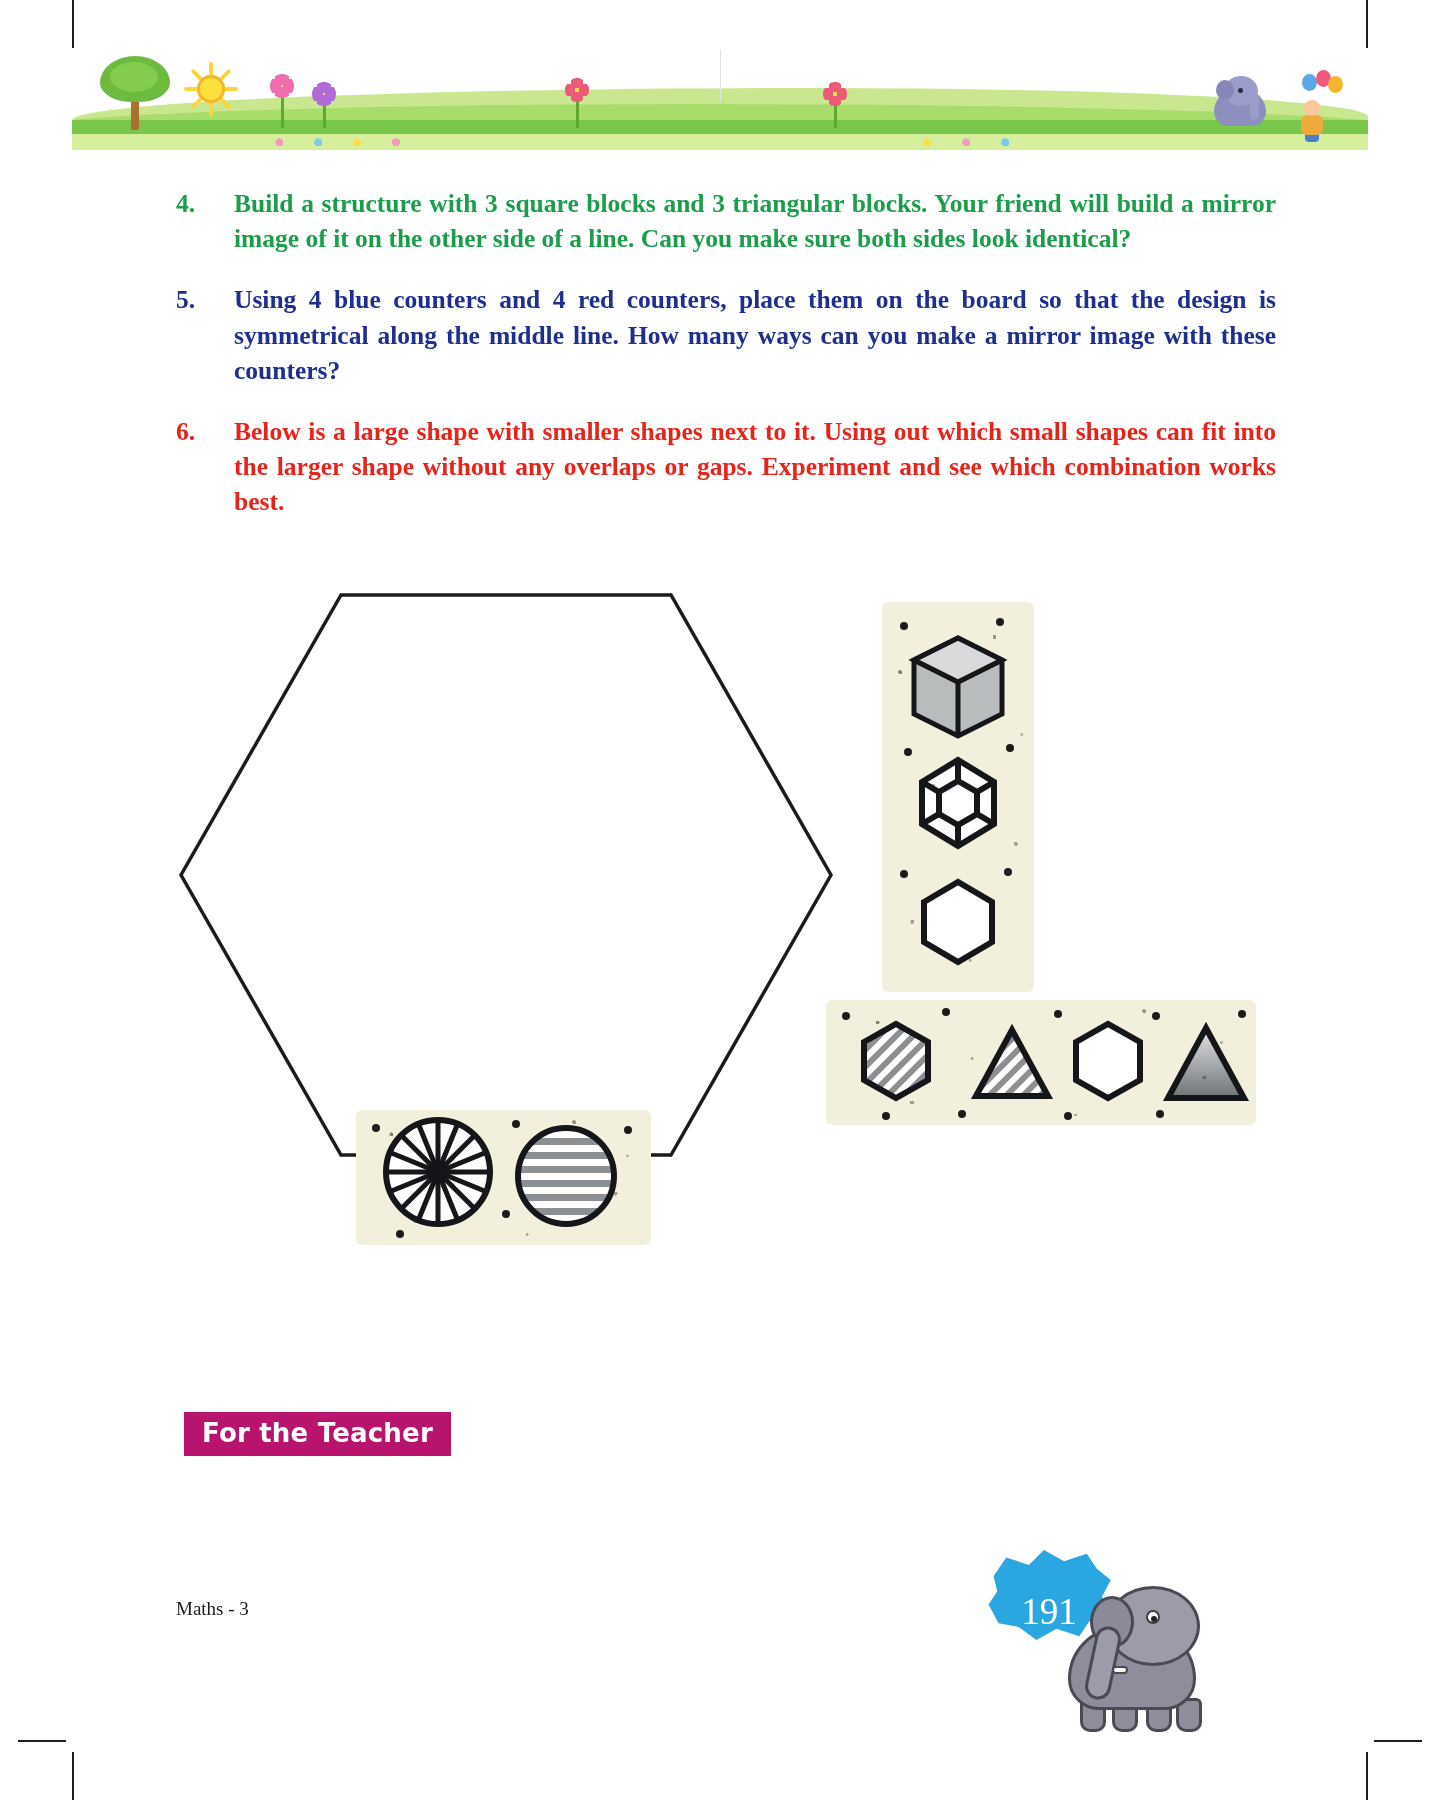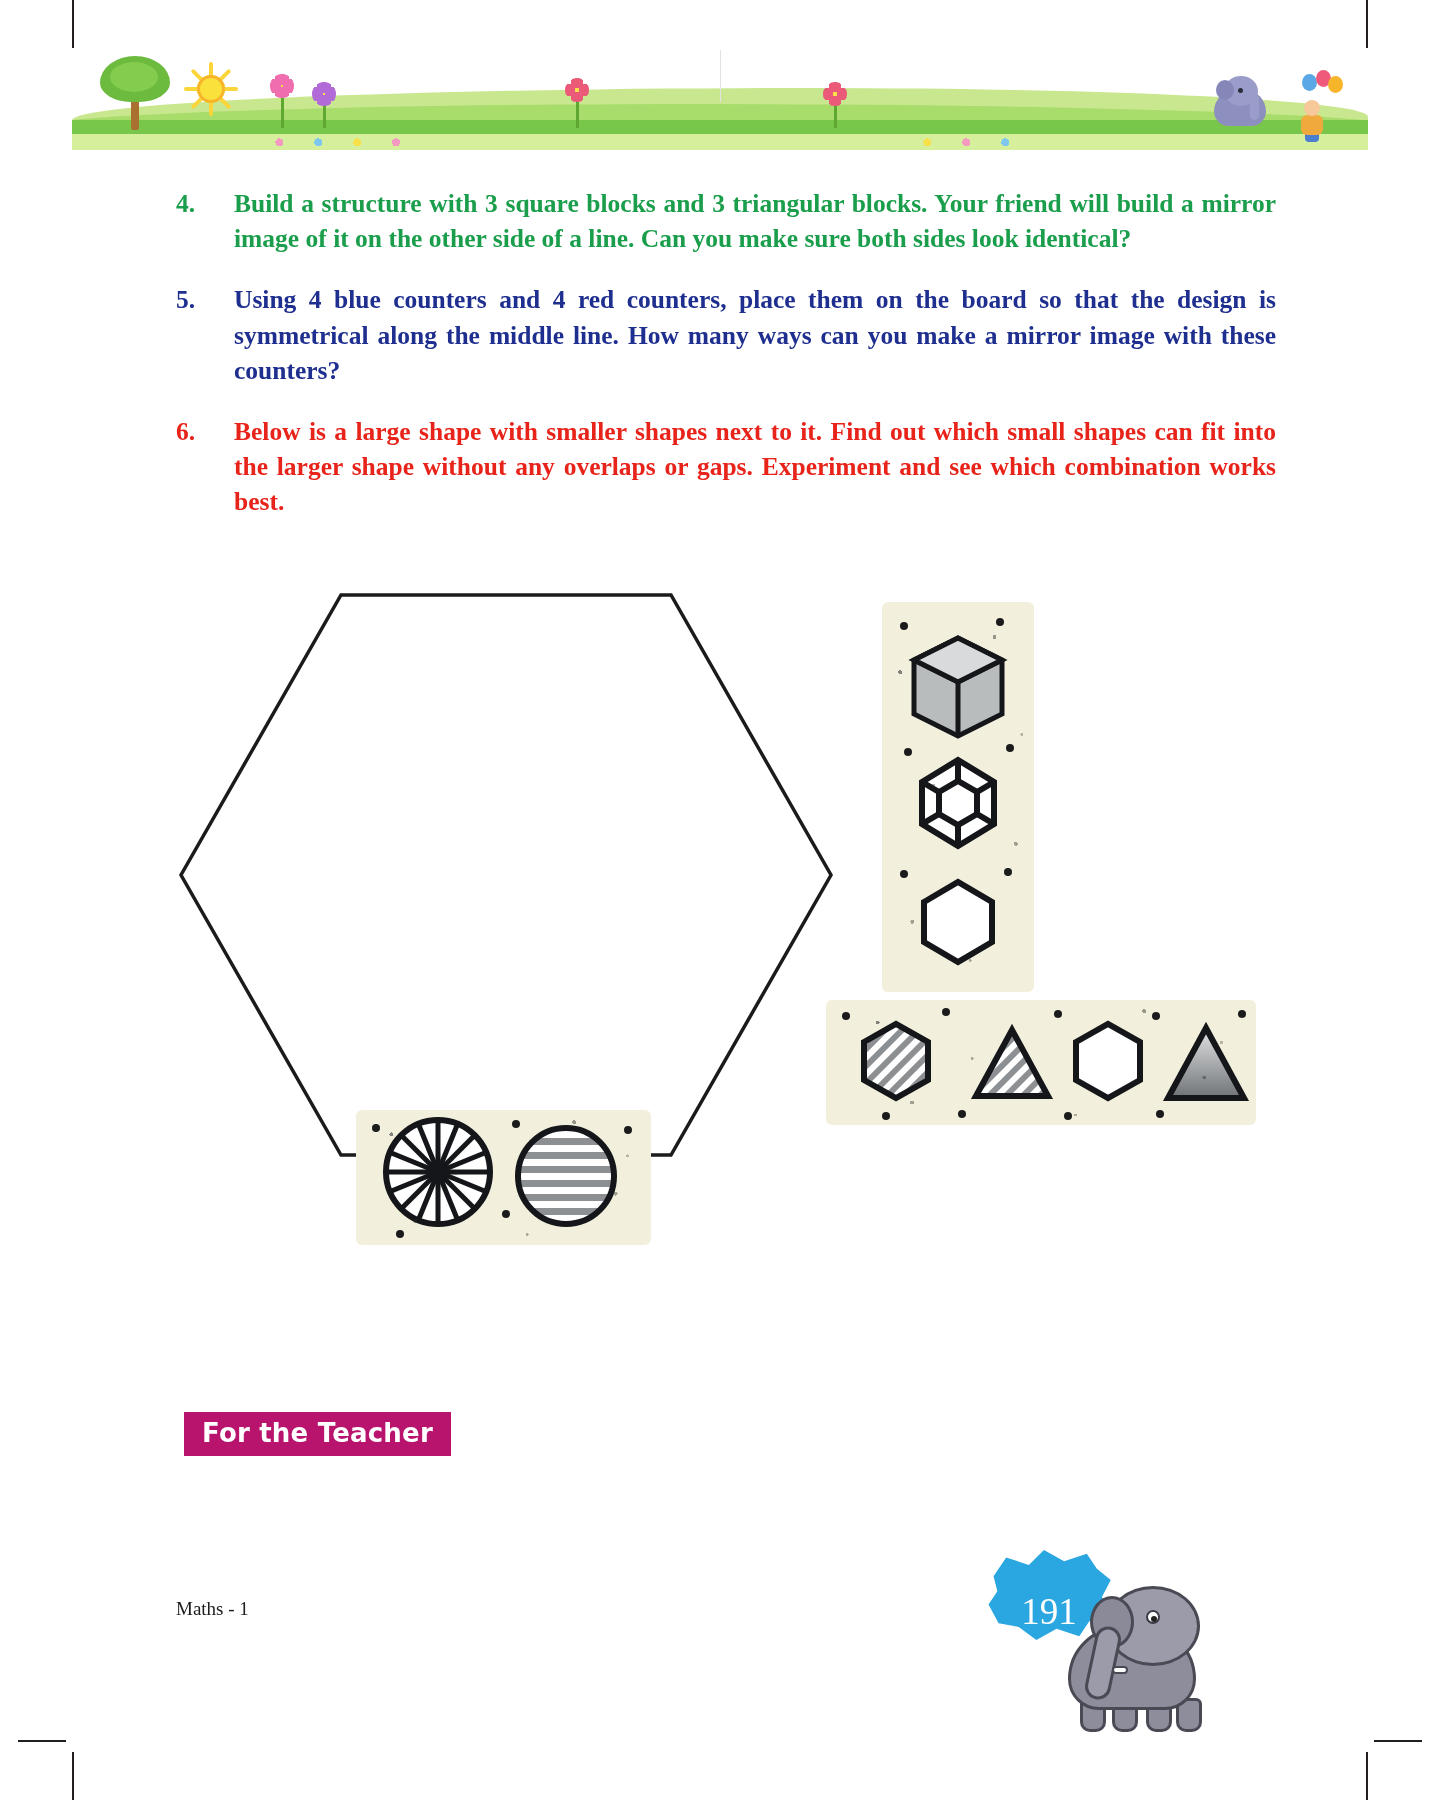--- a/index.html
+++ b/index.html
@@ -346,21 +346,21 @@
     <div class="q-text">Build a structure with 3 square blocks and 3 triangular blocks. Your friend will build a mirror image of it on the other side of a line. Can you make sure both sides look identical?</div>
   </div>
 
   <div class="q q-blue">
     <div class="q-num">5.</div>
     <div class="q-text">Using 4 blue counters and 4 red counters, place them on the board so that the design is symmetrical along the middle line. How many ways can you make a mirror image with these counters?</div>
   </div>
 
   <div class="q q-red">
     <div class="q-num">6.</div>
-    <div class="q-text">Below is a large shape with smaller shapes next to it. Find out which small shapes can fit into the larger shape without any overlaps or gaps. Experiment and see which combination works best.</div>
+    <div class="q-text">Below is a large shape with smaller shapes next to it. Using out which small shapes can fit into the larger shape without any overlaps or gaps. Experiment and see which combination works best.</div>
   </div>
 
 </div>
 
 <div class="figure">
 
   <svg class="hexagon-svg" width="660" height="570" viewBox="0 0 660 570">
     <polygon points="165,5 495,5 655,285 495,565 165,565 5,285" fill="#ffffff" stroke="#1b1b1b" stroke-width="3.5"></polygon>
   </svg>
 
@@ -468,21 +468,21 @@
       </g>
     </svg>
   </div>
 
 </div>
 
 <div class="teacher-wrap">
   <div class="teacher-tab">For the Teacher</div>
 </div>
 
-<div class="footer-label">Maths - 1</div>
+<div class="footer-label">Maths - 3</div>
 
 <div class="page-badge">
   <div class="splash"></div>
   <div class="splash-num">191</div>
 </div>
 
 <div class="mascot">
   <div class="m-leg m-leg1"></div>
   <div class="m-leg m-leg2"></div>
   <div class="m-leg m-leg3"></div>

